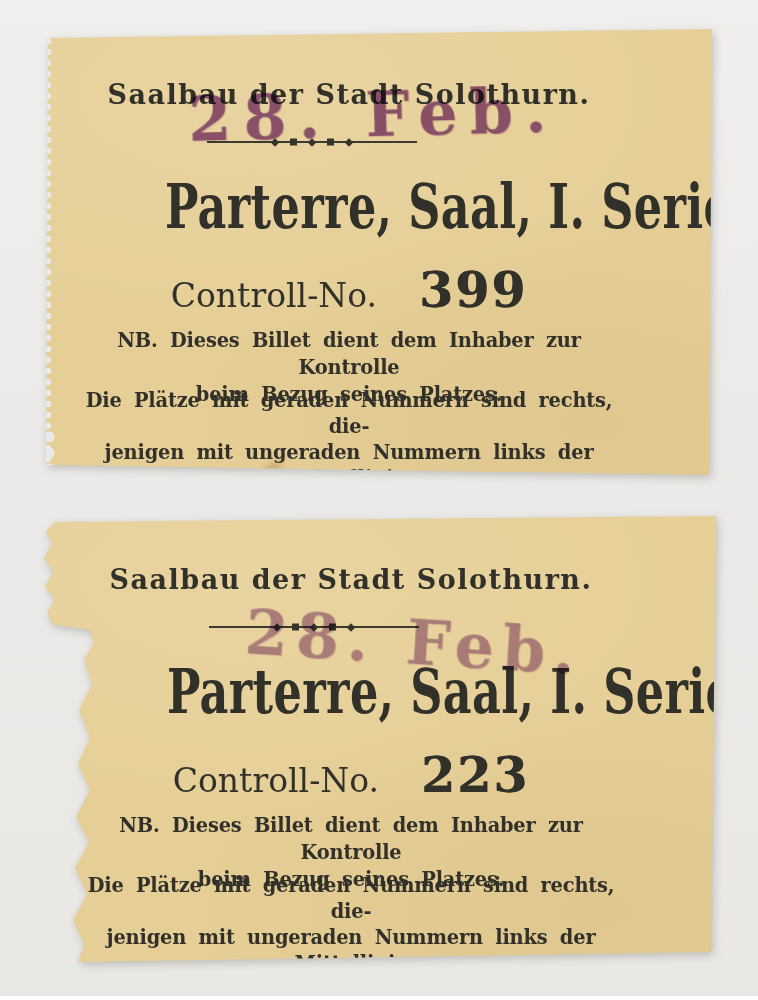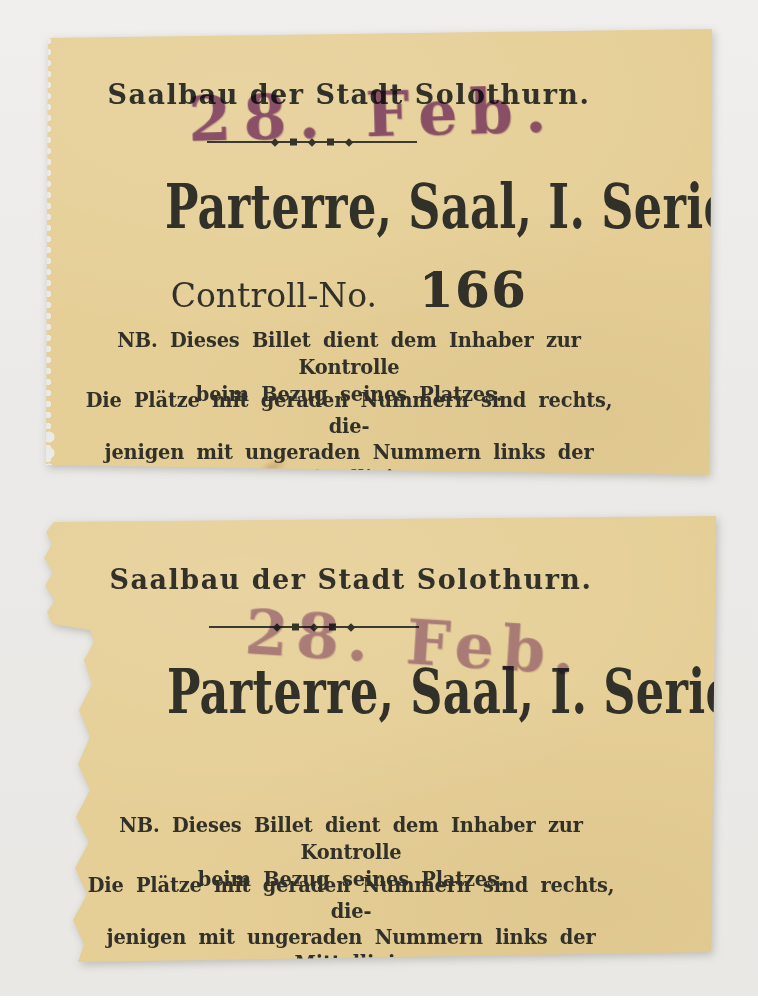--- a/index.html
+++ b/index.html
@@ -153,21 +153,21 @@
             <span class="orn square"></span>
             <span class="orn diamond"></span>
             <span class="orn square"></span>
             <span class="orn diamond"></span>
           </div>
         </div>
         <div class="class-line">
           <span class="squeeze">Parterre, Saal, I. Serie</span>
         </div>
         <div class="control-line">
-          <span class="control-label">Controll-No.</span><span class="control-number">166</span>
+          <span class="control-label">Controll-No.</span><span class="control-number">399</span>
         </div>
         <div class="note">
           <div>NB. Dieses Billet dient dem Inhaber zur Kontrolle</div>
           <div>beim Bezug seines Platzes.</div>
         </div>
         <div class="seating">
           <div>Die Plätze mit geraden Nummern sind rechts, die-</div>
           <div>jenigen mit ungeraden Nummern links der Mittellinie</div>
           <div>vom Haupteingang aus.</div>
         </div>
@@ -189,20 +189,23 @@
             <span class="orn diamond"></span>
             <span class="orn square"></span>
             <span class="orn diamond"></span>
             <span class="orn square"></span>
             <span class="orn diamond"></span>
           </div>
         </div>
         <div class="class-line">
           <span class="squeeze">Parterre, Saal, I. Serie</span>
         </div>
+        <div class="control-line">
+          <span class="control-label">Controll-No.</span><span class="control-number">223</span>
+        </div>
         <div class="note">
           <div>NB. Dieses Billet dient dem Inhaber zur Kontrolle</div>
           <div>beim Bezug seines Platzes.</div>
         </div>
         <div class="seating">
           <div>Die Plätze mit geraden Nummern sind rechts, die-</div>
           <div>jenigen mit ungeraden Nummern links der Mittellinie</div>
           <div>vom Haupteingang aus.</div>
         </div>
       </div>

